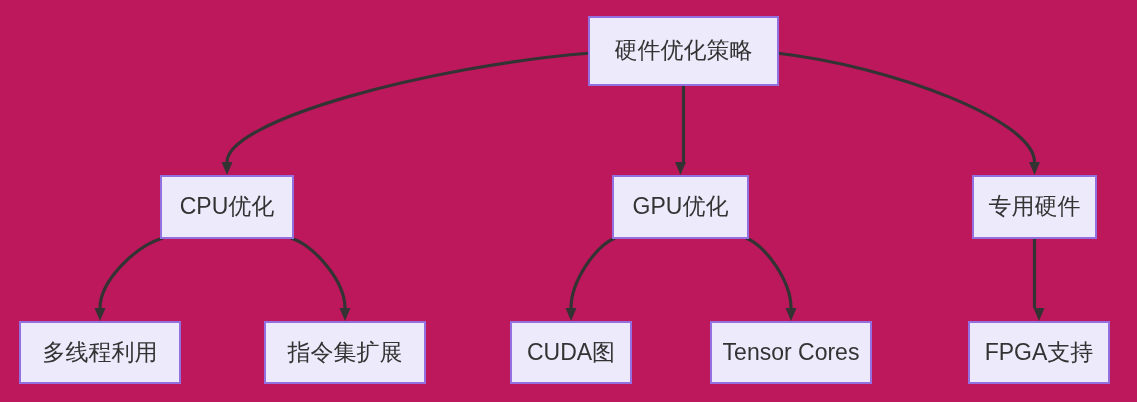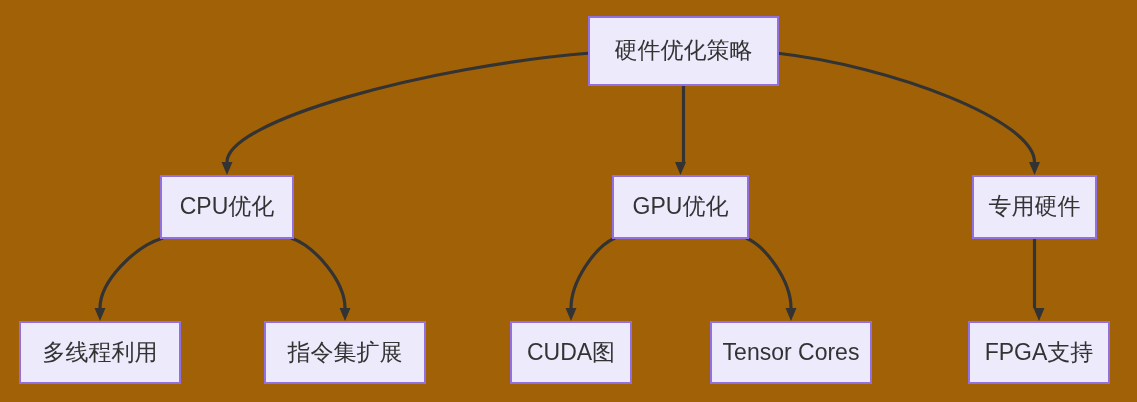--- a/index.html
+++ b/index.html
@@ -10,21 +10,21 @@
   body {
     width: 1137px;
     height: 402px;
     font-family: "Liberation Sans", "DejaVu Sans", sans-serif;
     overflow: hidden;
   }
   #diagram-root {
     position: relative;
     width: 1137px;
     height: 402px;
-    background: #a16207;
+    background: #be185d;
   }
   svg#flowchart {
     display: block;
     width: 1137px;
     height: 402px;
   }
   .node-box {
     fill: #ECEAFB;
     stroke: #9370E0;
     stroke-width: 2;

